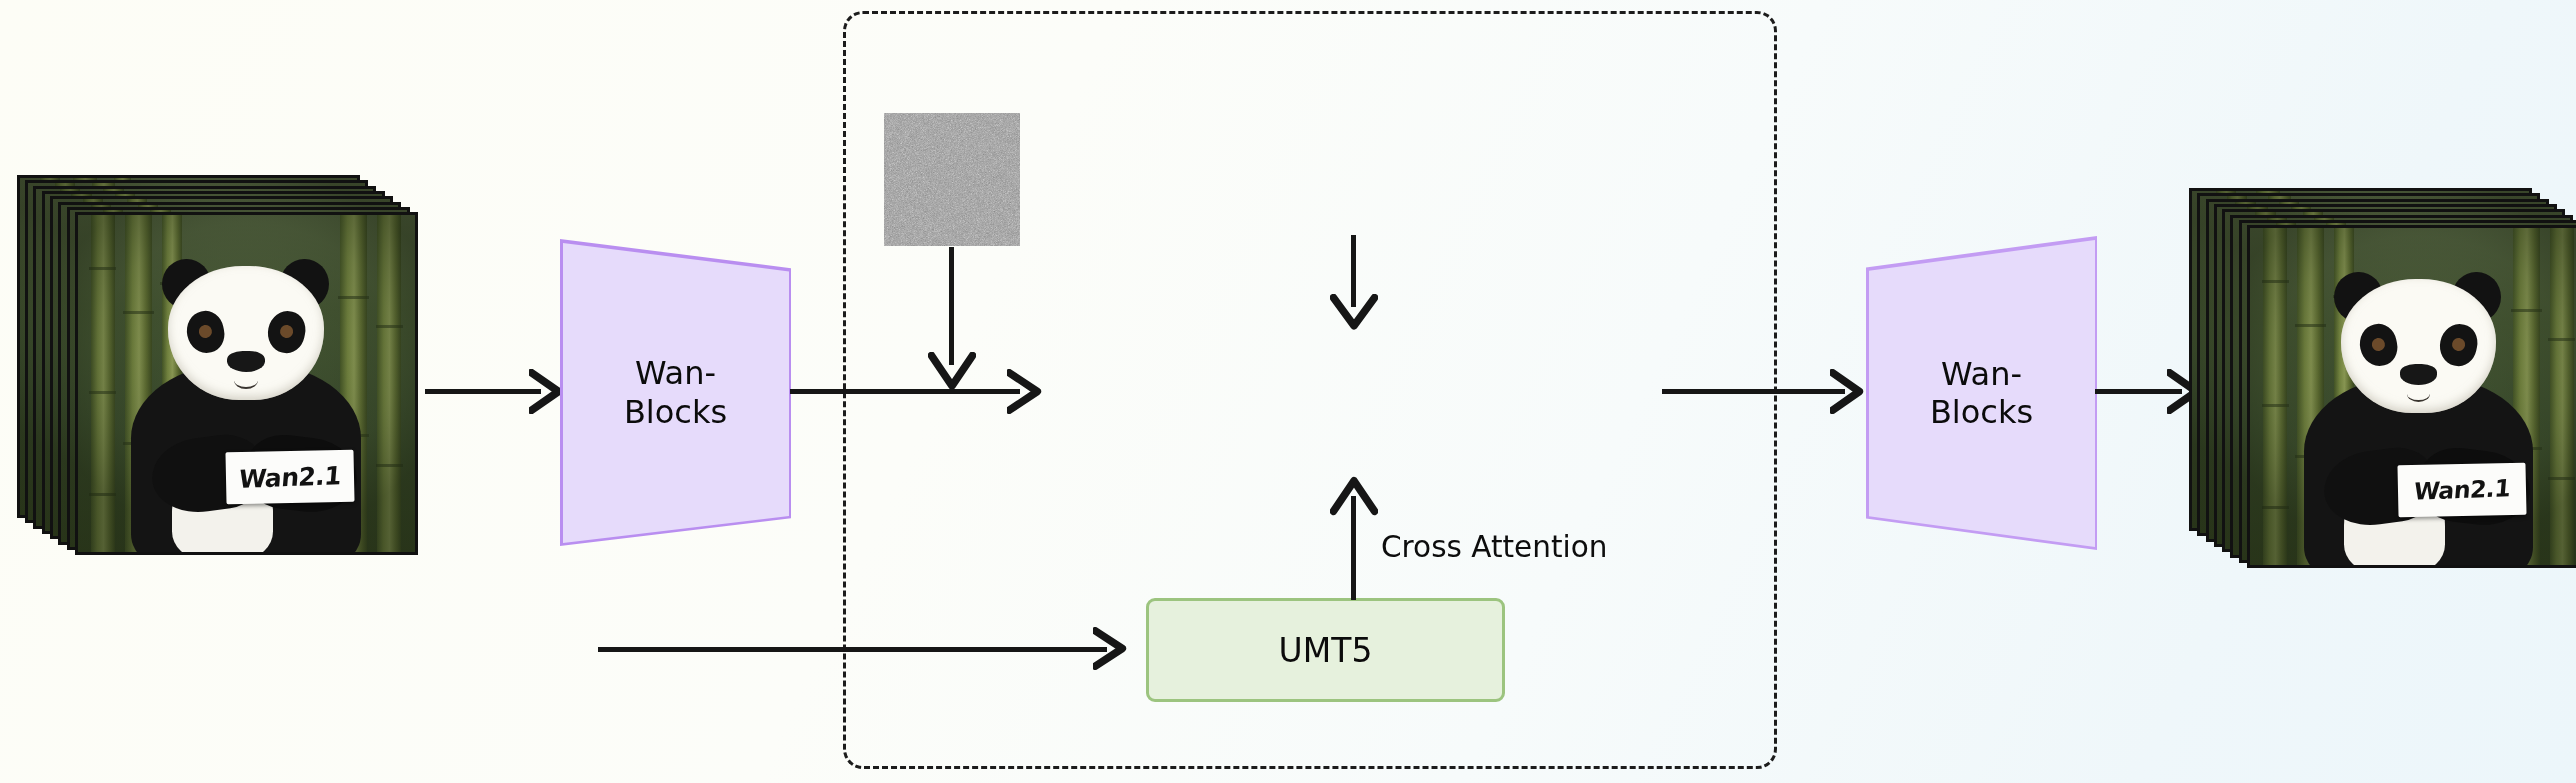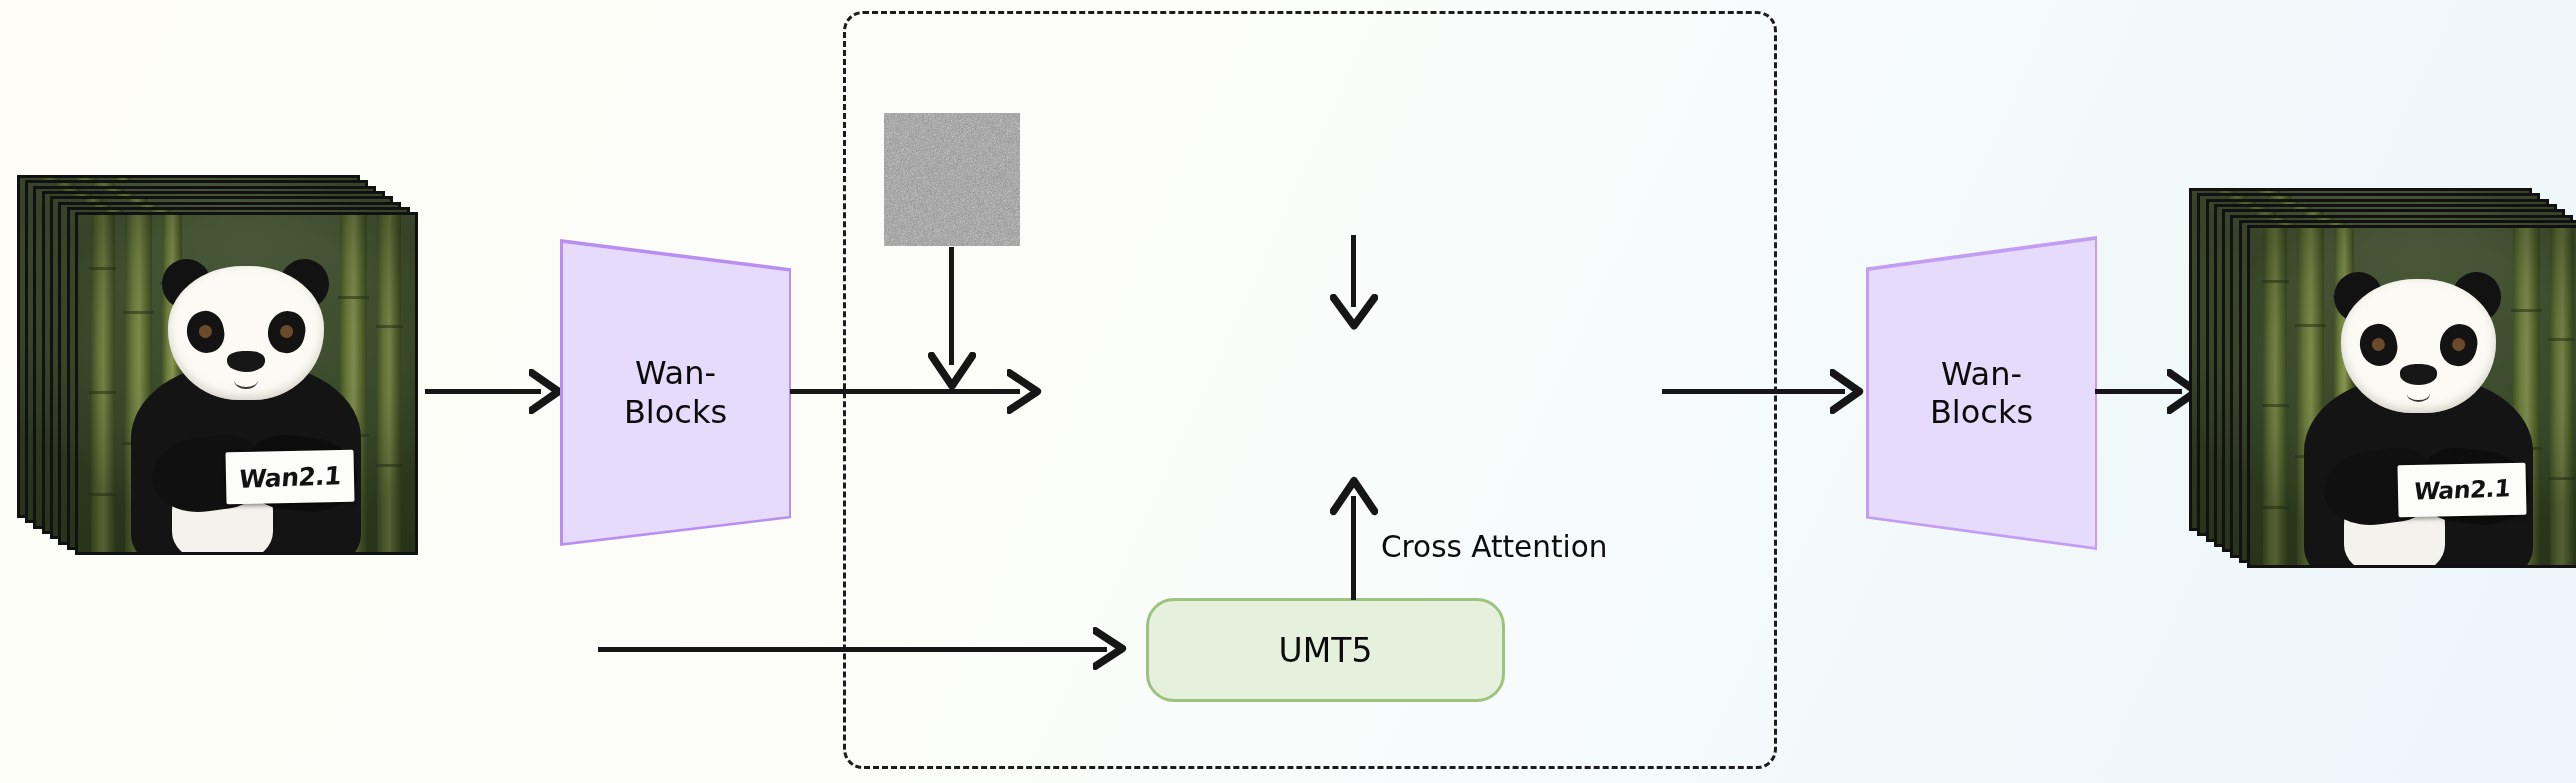--- a/index.html
+++ b/index.html
@@ -111,21 +111,21 @@
     left: 1046px; top: 318px; width: 615px; height: 158px;
     background: #dce8f7;
     border: 3px solid #5b9bd5;
     border-radius: 21px;
     font-size: 43px;
   }
   .box-umt5 {
     left: 1146px; top: 598px; width: 359px; height: 104px;
     background: #e6f1dd;
     border: 3px solid #9cc47f;
-    border-radius: 28px;
+    border-radius: 9px;
     font-size: 33px;
   }
   .box-prompt {
     left: 5.9px; top: 602px; width: 592px; height: 106px;
     background: #fbfbfb;
     border: 4.1px solid #131313;
     border-radius: 17.7px;
     font-size: 27px;
     line-height: 1.38;
     padding: 0 20px;

